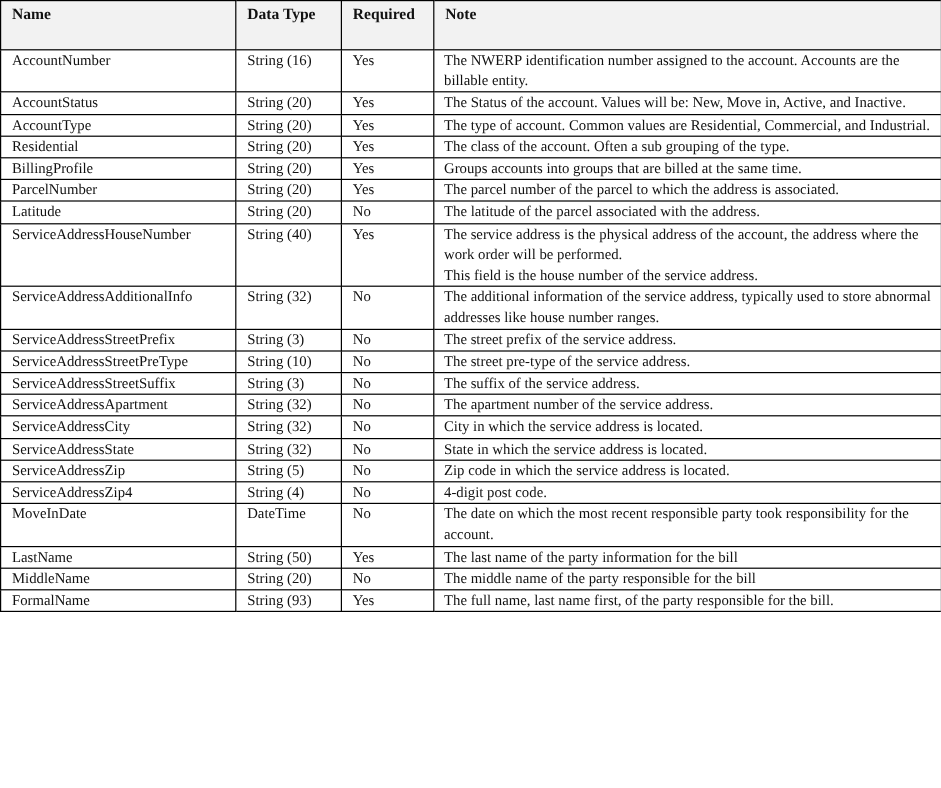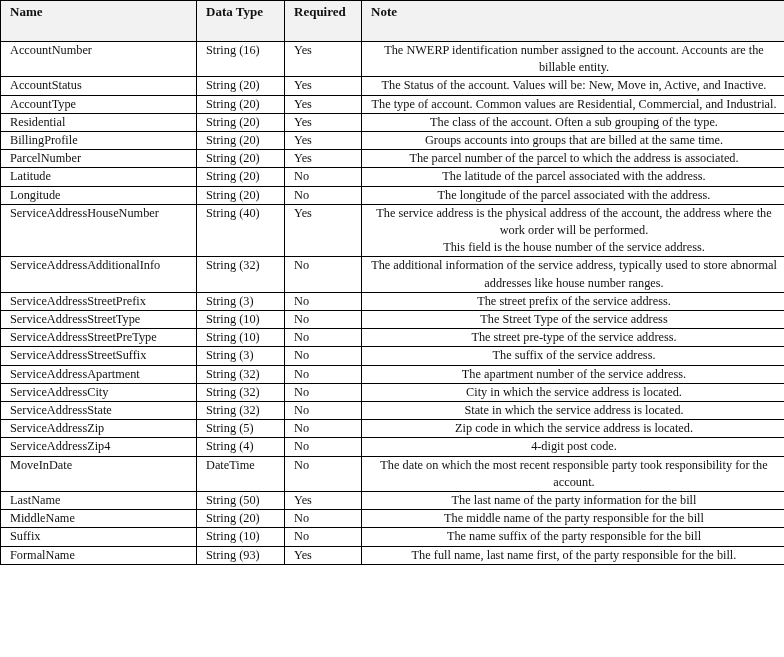--- a/index.html
+++ b/index.html
@@ -24,21 +24,21 @@
     line-height: 17.2px;
   }
   th {
     background: #f2f2f2;
     font-weight: bold;
     height: 38px;
     padding-top: 2px;
     font-size: 13px;
   }
   td { height: 17.2px; white-space: normal; }
-  td.note { padding-left: 8px; text-align: center; }
+  td.note { padding-left: 8px; }
   th:first-child, td:first-child { border-left: 1px solid #000; }
 </style>
 </head>
 <body>
 
 <table>
   <colgroup>
     <col class="c-name">
       <col class="c-type">
       <col class="c-req">
@@ -89,48 +89,36 @@
         <td>Yes</td>
         <td class="note">The parcel number of the parcel to which the address is associated.</td>
       </tr>
       <tr>
         <td>Latitude</td>
         <td>String (20)</td>
         <td>No</td>
         <td class="note">The latitude of the parcel associated with the address.</td>
       </tr>
       <tr>
-        <td>Longitude</td>
-        <td>String (20)</td>
-        <td>No</td>
-        <td class="note">The longitude of the parcel associated with the address.</td>
-      </tr>
-      <tr>
         <td>ServiceAddressHouseNumber</td>
         <td>String (40)</td>
         <td>Yes</td>
         <td class="note">The service address is the physical address of the account, the address where the work order will be performed.<br>This field is the house number of the service address.</td>
       </tr>
       <tr>
         <td>ServiceAddressAdditionalInfo</td>
         <td>String (32)</td>
         <td>No</td>
         <td class="note">The additional information of the service address, typically used to store abnormal addresses like house number ranges.</td>
       </tr>
       <tr>
         <td>ServiceAddressStreetPrefix</td>
         <td>String (3)</td>
         <td>No</td>
         <td class="note">The street prefix of the service address.</td>
-      </tr>
-      <tr>
-        <td>ServiceAddressStreetType</td>
-        <td>String (10)</td>
-        <td>No</td>
-        <td class="note">The Street Type of the service address</td>
       </tr>
       <tr>
         <td>ServiceAddressStreetPreType</td>
         <td>String (10)</td>
         <td>No</td>
         <td class="note">The street pre-type of the service address.</td>
       </tr>
       <tr>
         <td>ServiceAddressStreetSuffix</td>
         <td>String (3)</td>
@@ -179,25 +167,19 @@
         <td>Yes</td>
         <td class="note">The last name of the party information for the bill</td>
       </tr>
       <tr>
         <td>MiddleName</td>
         <td>String (20)</td>
         <td>No</td>
         <td class="note">The middle name of the party responsible for the bill</td>
       </tr>
       <tr>
-        <td>Suffix</td>
-        <td>String (10)</td>
-        <td>No</td>
-        <td class="note">The name suffix of the party responsible for the bill</td>
-      </tr>
-      <tr>
         <td>FormalName</td>
         <td>String (93)</td>
         <td>Yes</td>
         <td class="note">The full name, last name first, of the party responsible for the bill.</td>
       </tr>
     </tbody>
 </table>
 
 </body></html>

